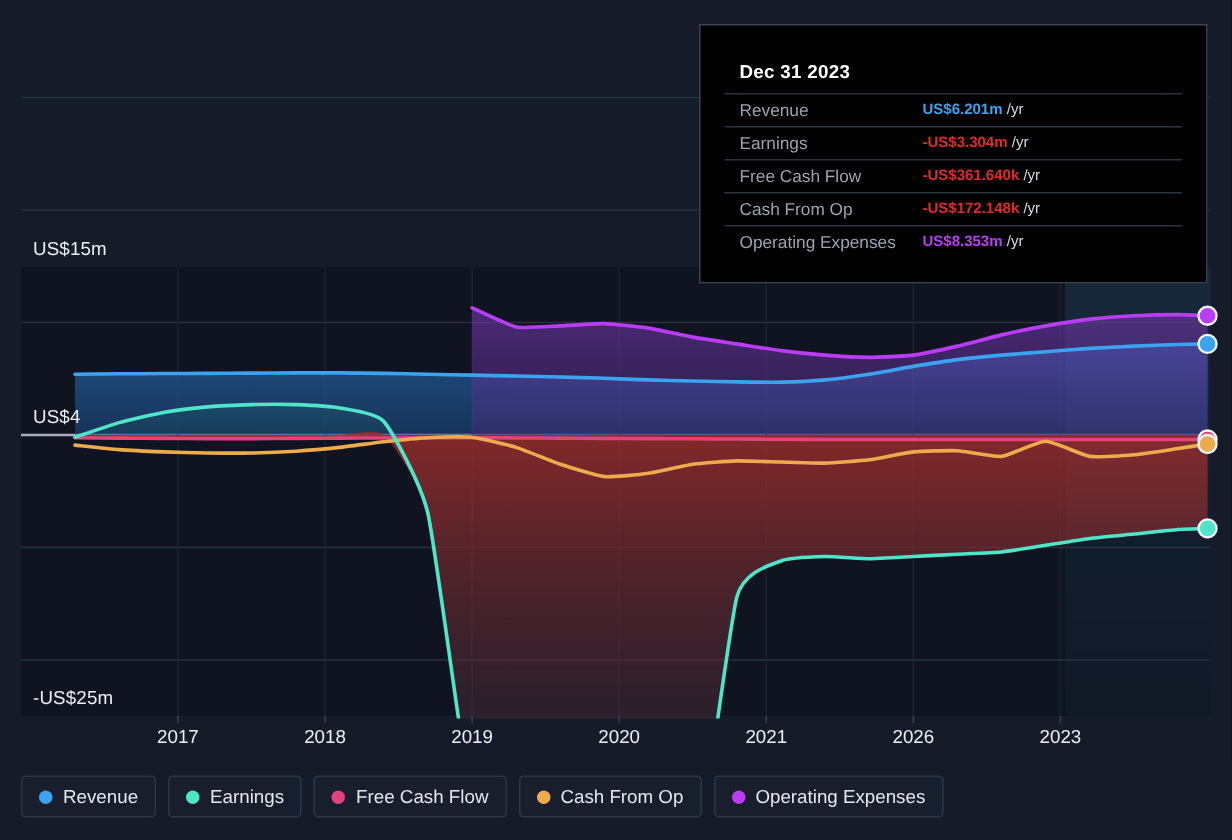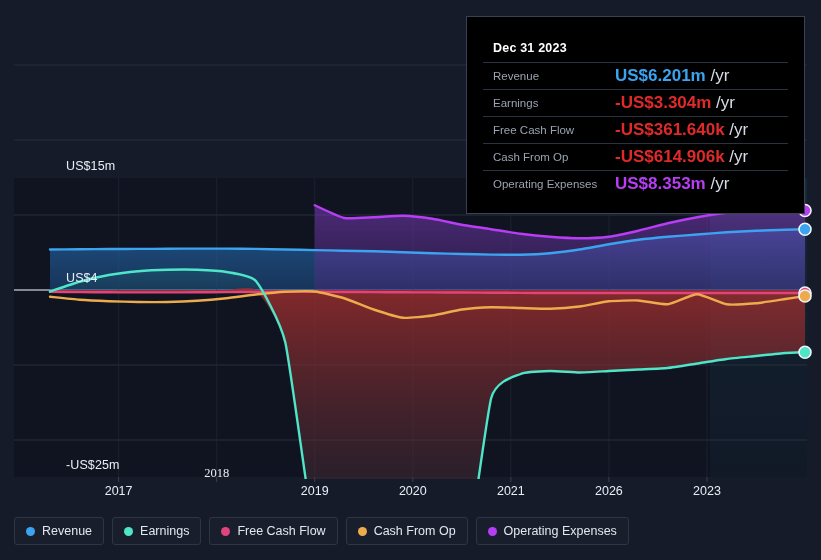--- a/index.html
+++ b/index.html
@@ -10,21 +10,21 @@
     overflow:hidden;position:relative;
   }
   #chart-root{position:absolute;inset:0;}
 
   
   .plot-svg{position:absolute;left:0;top:0;}
 
   
   .ylab{
     position:absolute;color:#e9edf4;font-size:12.5px;
-    letter-spacing:.1px;white-space:nowrap;margin-left:44px;
+    letter-spacing:.1px;white-space:nowrap;
   }
   .xlab{
     position:absolute;color:#e9edf4;font-size:12.5px;
     transform:translateX(-50%);white-space:nowrap;
   }
 
   
   .tooltip{
     position:absolute;left:466px;top:16px;width:339px;
     background:#000;border:1px solid #3a4252;
@@ -37,21 +37,21 @@
   .tt-row{
     display:flex;align-items:center;
     border-top:1px solid #2b3240;
     padding:3px 10px;min-height:15px;
   }
   .tt-row.nb{border-top:none;}
   .tt-label{
     color:#9aa3b2;font-size:11.5px;width:122px;flex:none;
     white-space:nowrap;
   }
-  .tt-val{font-size:17px;white-space:nowrap;}
+  .tt-val{font-size:10px;white-space:nowrap;}
   .tt-val b{font-weight:bold;}
   .tt-unit{color:#d7dbe3;font-weight:normal;}
 
   
   .legend{
     position:absolute;left:14px;top:517px;
     display:flex;gap:8px;z-index:30;
   }
   .lg-item{
     display:flex;align-items:center;gap:7px;
@@ -135,21 +135,21 @@
       <circle cx="805" cy="296" r="6" fill="#eeab4c" stroke="#f2f5fa" stroke-width="1.6"></circle>
       <circle cx="805" cy="352.25" r="6" fill="#4ee5c8" stroke="#f2f5fa" stroke-width="1.6"></circle>
     </svg>
 
   <div class="ylab" id="ylab0" style="left:22px;top:159px;">US$15m</div>
   <div class="ylab" id="ylab1" style="left:22px;top:271px;">US$4</div>
   <div class="ylab" id="ylab2" style="left:22px;top:458px;">-US$25m</div>
 
   <div id="xlabs">
       <div class="xlab" style="left: 118.636px; top: 484px;">2017</div>
-      <div class="xlab" style="left: 216.688px; top: 466px; font-family: Liberation Serif, serif;">2018</div>
+      <div class="xlab" style="left: 216.688px; top: 484px;">2018</div>
       <div class="xlab" style="left: 314.74px; top: 484px; text-align: right;">2019</div>
       <div class="xlab" style="left: 412.792px; top: 484px;">2020</div>
       <div class="xlab" style="left: 510.844px; top: 484px;">2021</div>
       <div class="xlab" style="left: 608.896px; top: 484px;">2026</div>
       <div class="xlab" style="left: 706.948px; top: 484px;">2023</div>
     </div>
 
   <div class="tooltip">
     <div class="tt-title">Dec 31 2023</div>
     <div id="tt-rows">
@@ -160,21 +160,21 @@
         <div class="tt-row">
           <div class="tt-label">Earnings</div>
           <div class="tt-val"><b style="color: rgb(224, 42, 42);">-US$3.304m</b><span class="tt-unit"> /yr</span></div>
         </div>
         <div class="tt-row">
           <div class="tt-label">Free Cash Flow</div>
           <div class="tt-val"><b style="color: rgb(224, 42, 42);">-US$361.640k</b><span class="tt-unit"> /yr</span></div>
         </div>
         <div class="tt-row">
           <div class="tt-label">Cash From Op</div>
-          <div class="tt-val"><b style="color: rgb(224, 42, 42);">-US$614.906k</b><span class="tt-unit"> /yr</span></div>
+          <div class="tt-val"><b style="color: rgb(224, 42, 42);">-US$172.148k</b><span class="tt-unit"> /yr</span></div>
         </div>
         <div class="tt-row">
           <div class="tt-label">Operating Expenses</div>
           <div class="tt-val"><b style="color: rgb(184, 61, 245);">US$8.353m</b><span class="tt-unit"> /yr</span></div>
         </div>
       </div>
   </div>
 
   <div class="legend" id="legend">
       <div class="lg-item">

